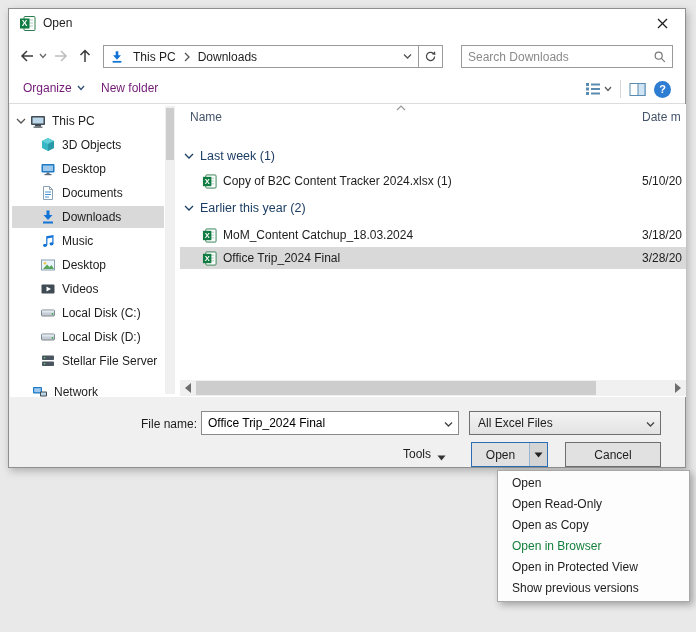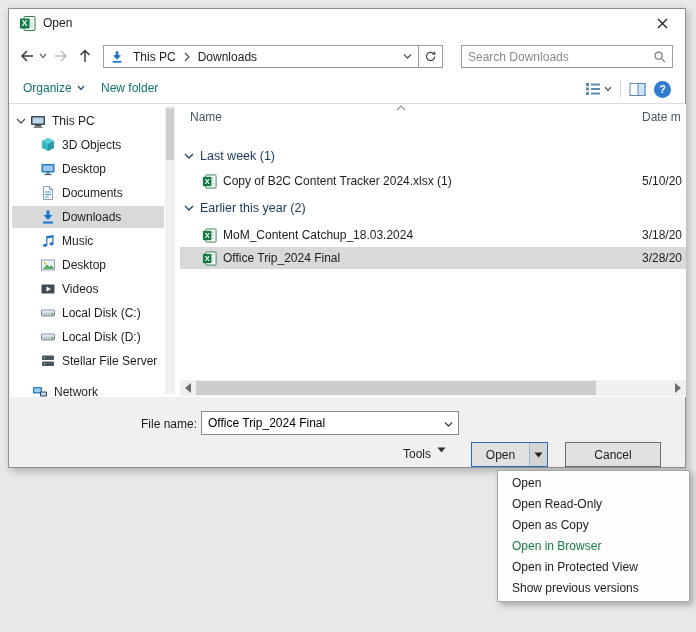--- a/index.html
+++ b/index.html
@@ -25,21 +25,21 @@
   .crumb-sep { width:10px; height:10px; margin:0 1px; }
   .addr-caret { margin-left:auto; margin-right:6px; }
   .refresh-box { position:absolute; left:410px; top:7px; width:24px; height:23px; border:1px solid #9b9b9b; border-left:none; background:#fff; display:flex; align-items:center; justify-content:center; }
   .searchbox { position:absolute; left:452px; top:7px; width:212px; height:23px; background:#fff; border:1px solid #9b9b9b; }
   .searchbox input { position:absolute; left:6px; top:1px; width:178px; height:19px; border:none; outline:none; font-family:"Liberation Sans",sans-serif; font-size:12px; color:#1d1d1d; }
   .searchbox input::placeholder { color:#8a8a8a; }
   .search-ico { position:absolute; right:5px; top:4px; }
 
   
   .toolbar { position:absolute; left:0; top:65px; right:0; height:30px; background:#fff; border-bottom:1px solid #dcdcdc; }
-  .tool-link { position:absolute; top:7px; color:#0f766e; white-space:nowrap; display:flex; align-items:center; gap:5px; }
+  .tool-link { position:absolute; top:7px; color:#701a75; white-space:nowrap; display:flex; align-items:center; gap:5px; }
   .right-tools { position:absolute; right:14px; top:6px; display:flex; align-items:center; gap:8px; }
   .vsep { width:1px; height:18px; background:#d8d8d8; }
   .help-circle { width:17px; height:17px; border-radius:50%; background:#2d7dd2; color:#fff; font-weight:bold; font-size:11px; display:flex; align-items:center; justify-content:center; }
 
   
   .content { position:absolute; left:1px; top:95px; width:676px; height:293px; background:#fff; overflow:hidden; }
 
   .side-item { position:absolute; left:2px; width:152px; height:22px; display:flex; align-items:center; }
   .side-item .chev { width:12px; margin-left:4px; }
   .side-item .ic { width:16px; height:16px; margin-left:2px; flex:0 0 16px; }
@@ -74,21 +74,21 @@
   .tri.l { border-width:5px 6px 5px 0; border-color:transparent #6e6e6e transparent transparent; }
   .tri.r { border-width:5px 0 5px 6px; border-color:transparent transparent transparent #6e6e6e; }
 
   
   .fn-label { position:absolute; left:120px; top:408px; width:68px; text-align:right; }
   .combo { position:absolute; left:192px; top:402px; width:258px; height:24px; background:#fff; border:1px solid #8a8a8a; }
   .combo input { position:absolute; left:6px; top:2px; width:226px; height:18px; border:none; outline:none; font-family:"Liberation Sans",sans-serif; font-size:12px; }
   .combo .caret, .dropdown .caret { position:absolute; right:5px; top:9px; }
   .dropdown { position:absolute; left:460px; top:402px; width:192px; height:24px; background:linear-gradient(#f4f4f4,#e2e2e2); border:1px solid #707070; }
   .dropdown .dlbl { position:absolute; left:8px; top:4px; }
-  .tools { position:absolute; left:394px; top:438px; display:flex; align-items:flex-start; gap:6px; }
+  .tools { position:absolute; left:394px; top:438px; display:flex; align-items:flex-end; gap:6px; }
   .btn-open { position:absolute; left:462px; top:433px; width:77px; height:25px; background:#e1e1e1; border:1px solid #2a6db5; display:flex; }
   .btn-open .main { width:57px; display:flex; align-items:center; justify-content:center; }
   .btn-open .arrow { width:18px; border-left:1px solid #9ab7d2; display:flex; align-items:center; justify-content:center; background:#d4d4d4; }
   .btn-cancel { position:absolute; left:556px; top:433px; width:96px; height:25px; background:#e1e1e1; border:1px solid #6e6e6e; display:flex; align-items:center; justify-content:center; }
 
   
   .menu { position:absolute; left:497px; top:470px; width:193px; background:#fdfdfd; border:1px solid #a8a8a8; padding:2px 0; box-shadow:3px 3px 7px rgba(0,0,0,.3); }
   .menu-item { height:21px; line-height:21px; padding-left:14px; white-space:nowrap; }
   .menu-item.hl { background:#9fcdef; }
   .menu-item.disabled { color:#15803d; }
@@ -451,20 +451,28 @@
 
     <span class="fn-label">File name:</span>
     <div class="combo">
       <input type="text" value="Office Trip_2024 Final" style="">
       <span class="caret">
           <svg width="9" height="7" viewBox="0 0 9 7">
             <polyline points="1,1.5 4.5,5 8,1.5" fill="none" stroke="#444" stroke-width="1.3"></polyline>
           </svg>
         </span>
     </div>
+    <div class="dropdown">
+      <span class="dlbl">All Excel Files</span>
+      <span class="caret">
+          <svg width="9" height="7" viewBox="0 0 9 7">
+            <polyline points="1,1.5 4.5,5 8,1.5" fill="none" stroke="#444" stroke-width="1.3"></polyline>
+          </svg>
+        </span>
+    </div>
     <div class="tools">
       <span>Tools</span>
       <svg width="9" height="6" viewBox="0 0 9 6">
           <polygon points="0.5,0.5 8.5,0.5 4.5,5.5" fill="#333"></polygon>
         </svg>
     </div>
     <div class="btn-open">
       <span class="main">Open</span>
       <span class="arrow">
         <svg width="9" height="6" viewBox="0 0 9 6">

